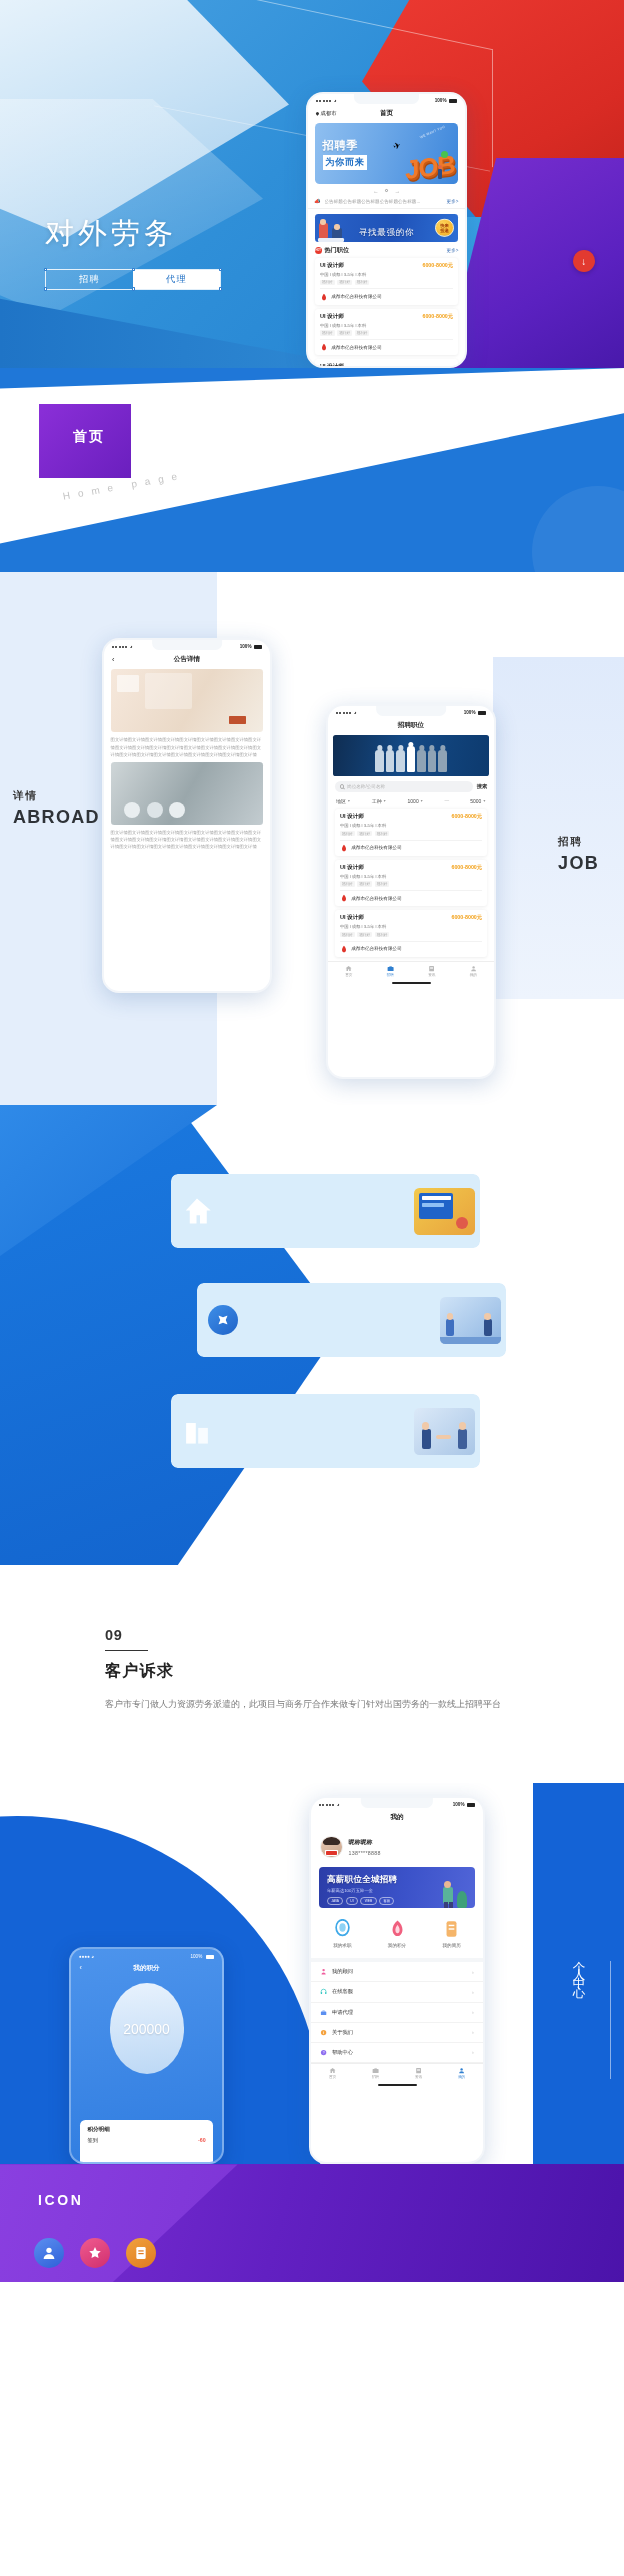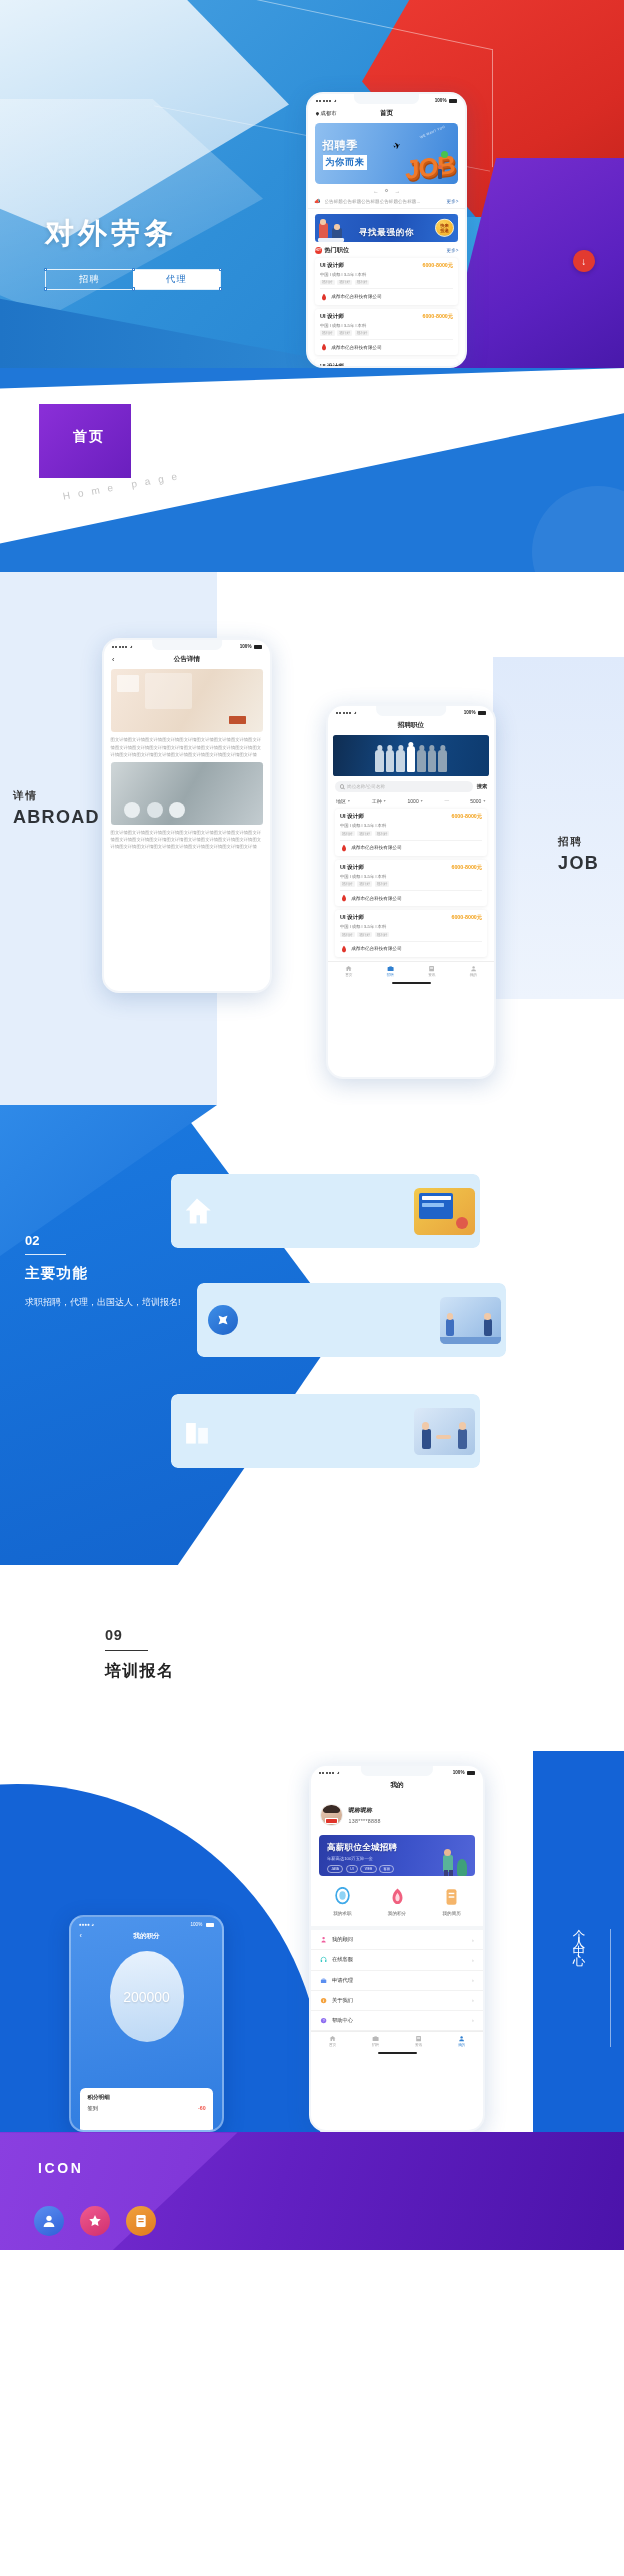--- a/index.html
+++ b/index.html
@@ -51,21 +51,21 @@
     position:absolute; top:138px; left:151px; width:342px; height:1.3px;
     background:rgba(255,255,255,.35); transform:rotate(11deg);
   }
   .hero-tri-lb {
     position:absolute; bottom:0; left:0; width:368px; height:105px;
     background:linear-gradient(90deg,#1f74c6,#2f8ad4);
     clip-path:polygon(0% 34%, 100% 100%, 0% 100%);
   }
   .hero-title-wrap { position:absolute; left:45px; top:214px; z-index:6; }
   .hero-title {
-    font-size:29px; font-weight:bold; color:#fff; letter-spacing:4px;
+    font-size:29px; font-weight:normal; color:#fff; letter-spacing:4px;
     text-shadow:0 1.3px 4px rgba(0,0,0,.18);
   }
   .hero-tabs { display:flex; margin-top:14.5px; width:176px; height:21px;
     border:0.7px solid rgba(255,255,255,.85); }
   .hero-tab {
     flex:1; display:flex; align-items:center; justify-content:center;
     font-size:9.2px; letter-spacing:1.3px;
   }
   .hero-tab.on { color:#fff; background:transparent; }
   .hero-tab.off { color:#1f6fc4; background:#fff; }
@@ -161,21 +161,21 @@
     overflow:hidden; text-overflow:ellipsis; }
   .more-lnk { font-size:4.6px; color:#3a6fb5; white-space:nowrap; }
 
   .promo {
     margin:4.6px 6.6px 0; height:28px; border-radius:3.3px; overflow:hidden;
     background:linear-gradient(100deg,#2a63c8 0%,#1f52b8 55%,#2d6ed4 100%);
     position:relative; display:flex; align-items:center; justify-content:center;
   }
   .promo-c { text-align:center; z-index:2; }
   .promo-top { font-size:3px; color:#ffd46a; letter-spacing:0.3px; }
-  .promo-mid { font-size:8.5px; font-weight:bold; color:#fff; letter-spacing:0.7px;
+  .promo-mid { font-size:8.5px; font-weight:normal; color:#fff; letter-spacing:0.7px;
     text-shadow:0 0.7px 1.3px rgba(0,0,0,.3);margin-top:19px; }
   .promo-bot { font-size:3px; color:#cfe0ff; margin-top:0.7px;
     background:#1641a0; border-radius:4px; padding:0.7px 4px; display:inline-block; }
   .promo-badge {
     position:absolute; right:4.6px; top:50%; transform:translateY(-50%);
     width:18.4px; height:18.4px; border-radius:50%;
     background:radial-gradient(circle at 35% 30%,#ffd65e,#f0a81e);
     color:#a23c06; font-size:4.3px; font-weight:bold; line-height:5.3px;
     display:flex; flex-direction:column; align-items:center; justify-content:center;
     border:1px solid #fff5cf;
@@ -806,26 +806,20 @@
           <span class="tablab">我的</span>
         </div>
       </div>
       <div class="homebar"></div>
     </div>
   </div>
 
   <div class="sec02">
     <div class="s02-blue"></div>
     <div class="s02-blue2"></div>
-    <div class="s02-txt">
-      <div class="s02-num">02</div>
-      <div class="s02-line"></div>
-      <div class="s02-h2">主要功能</div>
-      <div class="s02-p">求职招聘，代理，出国达人，培训报名!</div>
-    </div>
 
     <div class="fcard f1">
       <div class="fcard-bg"></div>
       <div class="fc-ico">
         <svg class="ico-home" viewBox="0 0 24 24">
             <path d="M12 2 L23 11.5 h-3.2 V22 h-5.4 v-6.6 h-2.8 V22 H6.2 V11.5 H3 Z" fill="#fff"></path>
           </svg>
       </div>
       <div class="fc-ill ill-hire">
         <i style="position:absolute;left:5.3px;top:5.3px;width:34px;height:26px;background:#1f63c8;border-radius:2px;"></i>
@@ -866,21 +860,22 @@
         <i style="position:absolute;right:8.5px;bottom:25px;width:7.2px;height:7.2px;border-radius:50%;background:#f0c9a8;"></i>
         <i style="position:absolute;left:22.4px;bottom:16px;width:14.5px;height:4px;background:#f0c9a8;border-radius:2px;"></i>
       </div>
     </div>
   </div>
 
   <div class="sec03">
     <div class="sec03-inner">
       <div class="num">09</div>
       <div class="numline"></div>
-      <div class="h2">培训报名</div>
+      <div class="h2">客户诉求</div>
+      <div class="p03">客户市专门做人力资源劳务派遣的，此项目与商务厅合作来做专门针对出国劳务的一款线上招聘平台</div>
     </div>
   </div>
 
   <div class="pc">
     <div class="pc-blue-circle"></div>
     <div class="pc-right-bar"></div>
     <div class="pc-vtext">个人中心</div>
     <div class="pc-vline"></div>
 
     <div class="pts-phone">

